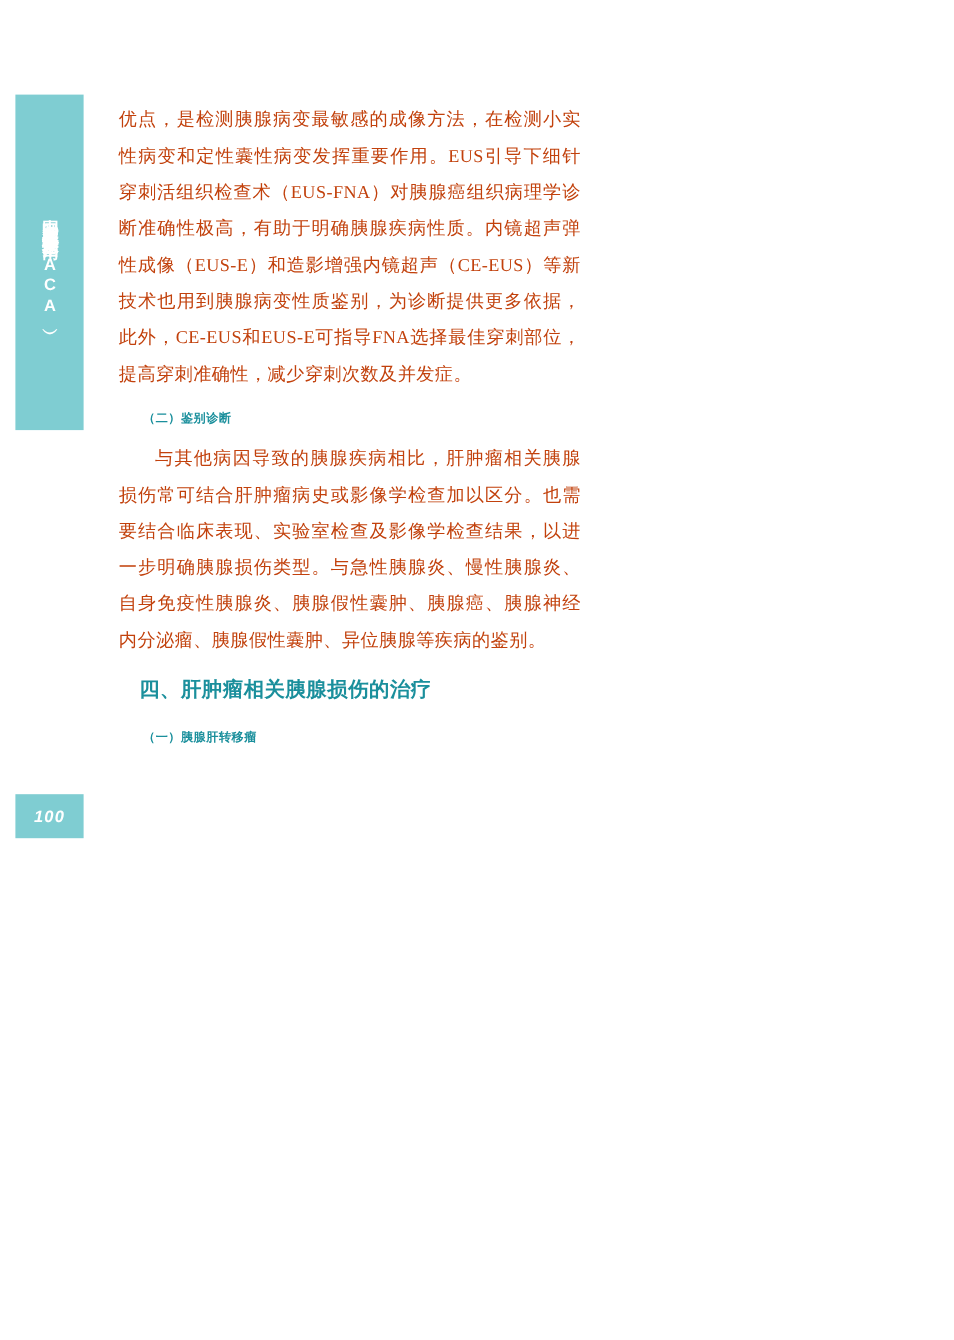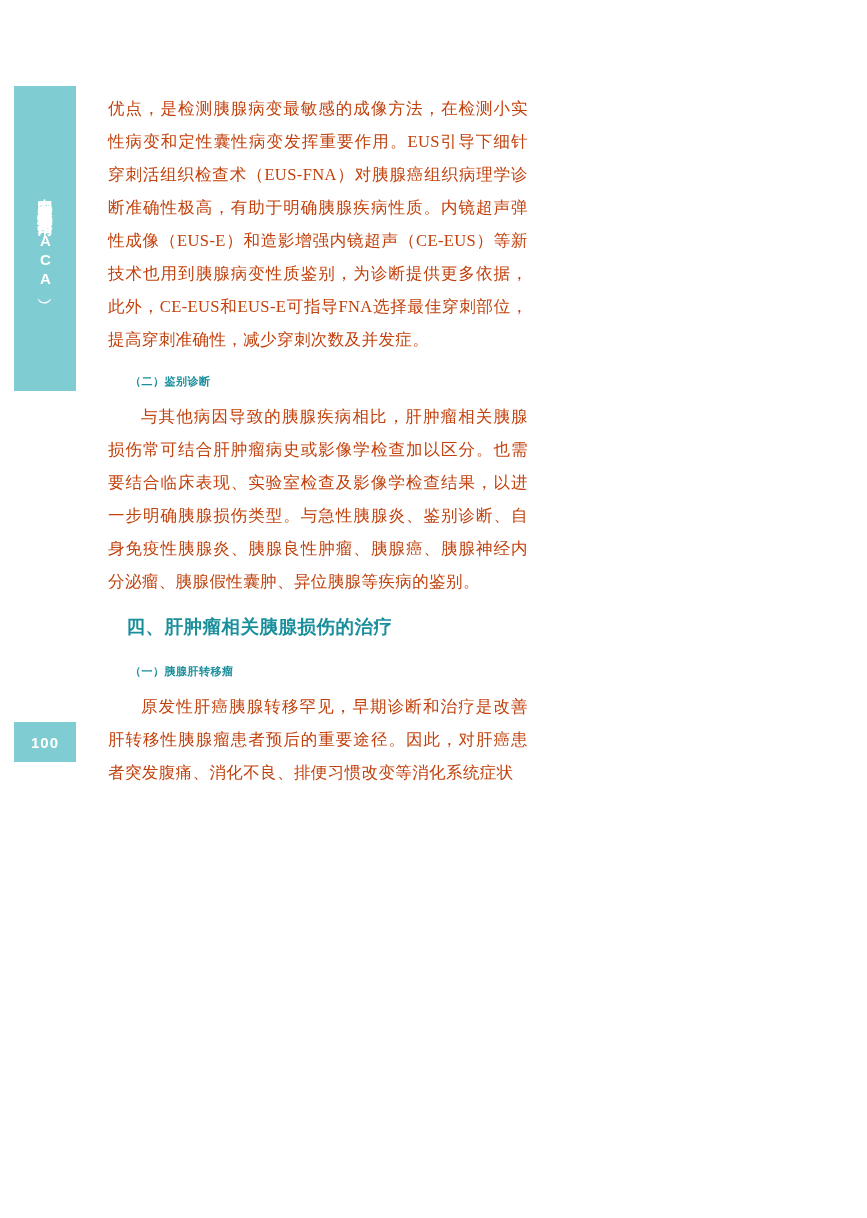--- a/index.html
+++ b/index.html
@@ -51,20 +51,21 @@
   .page-num-box {
     position: absolute;
     left: 14px;
     top: 722px;
     width: 62px;
     height: 40px;
     background: #7fcdd2;
     display: flex;
     align-items: center;
     justify-content: center;
+    font-style: italic;
   }
   .page-num {
     color: #ffffff;
     font-family: "Liberation Sans", "DejaVu Sans", sans-serif;
     font-size: 15px;
     font-weight: bold;
     letter-spacing: 1px;
   }
 
   
@@ -119,22 +120,21 @@
   <div class="page-num-box">
     <span class="page-num">100</span>
   </div>
 
   <div class="content">
 
     <p class="body-par">优点，是检测胰腺病变最敏感的成像方法，在检测小实性病变和定性囊性病变发挥重要作用。EUS引导下细针穿刺活组织检查术（EUS-FNA）对胰腺癌组织病理学诊断准确性极高，有助于明确胰腺疾病性质。内镜超声弹性成像（EUS-E）和造影增强内镜超声（CE-EUS）等新技术也用到胰腺病变性质鉴别，为诊断提供更多依据，此外，CE-EUS和EUS-E可指导FNA选择最佳穿刺部位，提高穿刺准确性，减少穿刺次数及并发症。</p>
 
     <h3 class="heading-sub">（二）鉴别诊断</h3>
 
-    <p class="body-par indent">与其他病因导致的胰腺疾病相比，肝肿瘤相关胰腺损伤常可结合肝肿瘤病史或影像学检查加以区分。也需要结合临床表现、实验室检查及影像学检查结果，以进一步明确胰腺损伤类型。与急性胰腺炎、鉴别诊断、自身免疫性胰腺炎、胰腺良性肿瘤、胰腺癌、胰腺神经内分泌瘤、胰腺假性囊肿、异位胰腺等疾病的鉴别。</p>
+    <p class="body-par indent">与其他病因导致的胰腺疾病相比，肝肿瘤相关胰腺损伤常可结合肝肿瘤病史或影像学检查加以区分。也需要结合临床表现、实验室检查及影像学检查结果，以进一步明确胰腺损伤类型。与急性胰腺炎、慢性胰腺炎、自身免疫性胰腺炎、胰腺假性囊肿、胰腺癌、胰腺神经内分泌瘤、胰腺假性囊肿、异位胰腺等疾病的鉴别。</p>
 
     <h2 class="heading-main">四、肝肿瘤相关胰腺损伤的治疗</h2>
 
     <h3 class="heading-sub">（一）胰腺肝转移瘤</h3>
 
-    <p class="body-par indent">原发性肝癌胰腺转移罕见，早期诊断和治疗是改善肝转移性胰腺瘤患者预后的重要途径。因此，对肝癌患者突发腹痛、消化不良、排便习惯改变等消化系统症状</p>
 
   </div>
 </div>
 
 </body></html>

